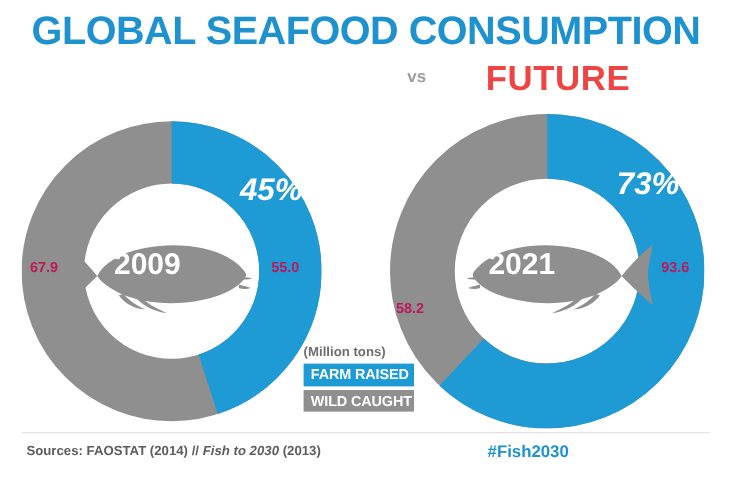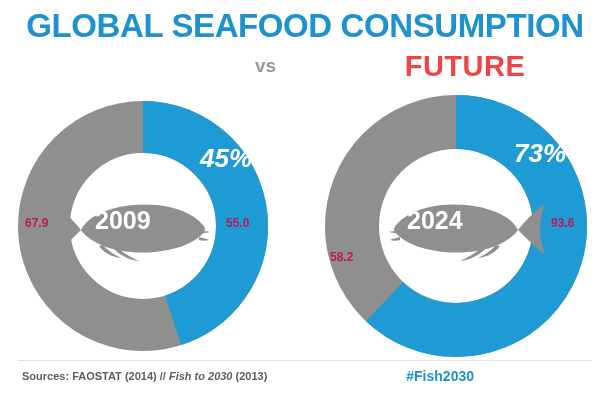--- a/index.html
+++ b/index.html
@@ -56,22 +56,22 @@
     font-weight: bold;
     color: #9b9b9b;
     line-height: 1;
     letter-spacing: 0.5px;
   }
   .sub-vs {
     position: absolute;
     left: 255px;
     top: 4px;
     width: 100px;
-    text-align: left;
-    font-size: 19px;
+    text-align: right;
+    font-size: 14px;
     font-weight: bold;
     color: #9b9b9b;
     line-height: 1;
   }
   .sub-future {
     position: absolute;
     left: 320px;
     top: 0;
     width: 290px;
     text-align: center;
@@ -257,23 +257,28 @@
         <path d="M -44 18 C -40 24, -32 29, -22 30
                  C -30 26, -36 22, -40 17 Z"></path>
         <path d="M -30 20 C -24 27, -14 32, -4 33
                  C -14 28, -22 24, -26 19 Z"></path>
         <path d="M 56 9 C 60 10, 64 11, 66 12 C 63 13, 59 13, 56 12 Z"></path>
         <path d="M 57 3 C 61 3, 65 3, 67 4 C 64 5, 60 5, 57 5 Z"></path>
       </g>
     </svg>
   </div>
 
-  <div class="year-label year-right">2024</div>
+  <div class="year-label year-right">2021</div>
   <div class="pct pct-right">73%</div>
   <div class="val val-right-gray">58.2</div>
   <div class="val val-right-blue">93.6</div>
 
+  <div class="legend">
+    <div class="legend-units">(Million tons)</div>
+    <span class="legend-chip chip-farm">FARM RAISED</span>
+    <span class="legend-chip chip-wild">WILD CAUGHT</span>
+  </div>
 
   <div class="footer-rule"></div>
   <div class="sources"><span>Sources: FAOSTAT (2014) // </span><i>Fish to 2030</i><span> (2013)</span></div>
   <div class="hashtag">#Fish2030</div>
 
 </div>
 
 </body></html>

